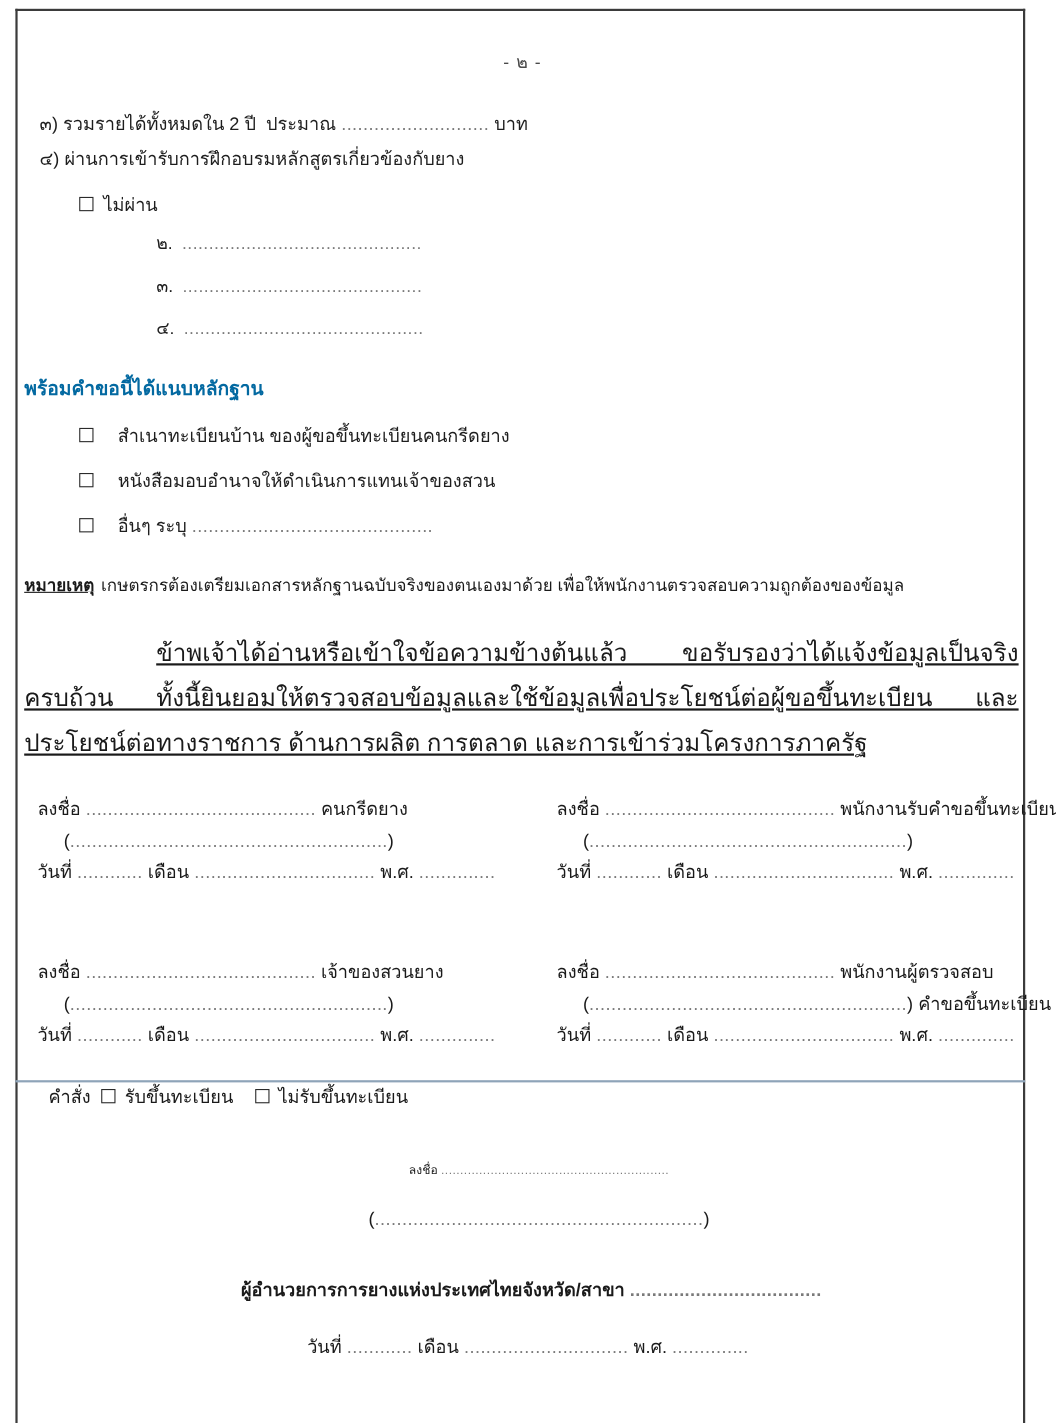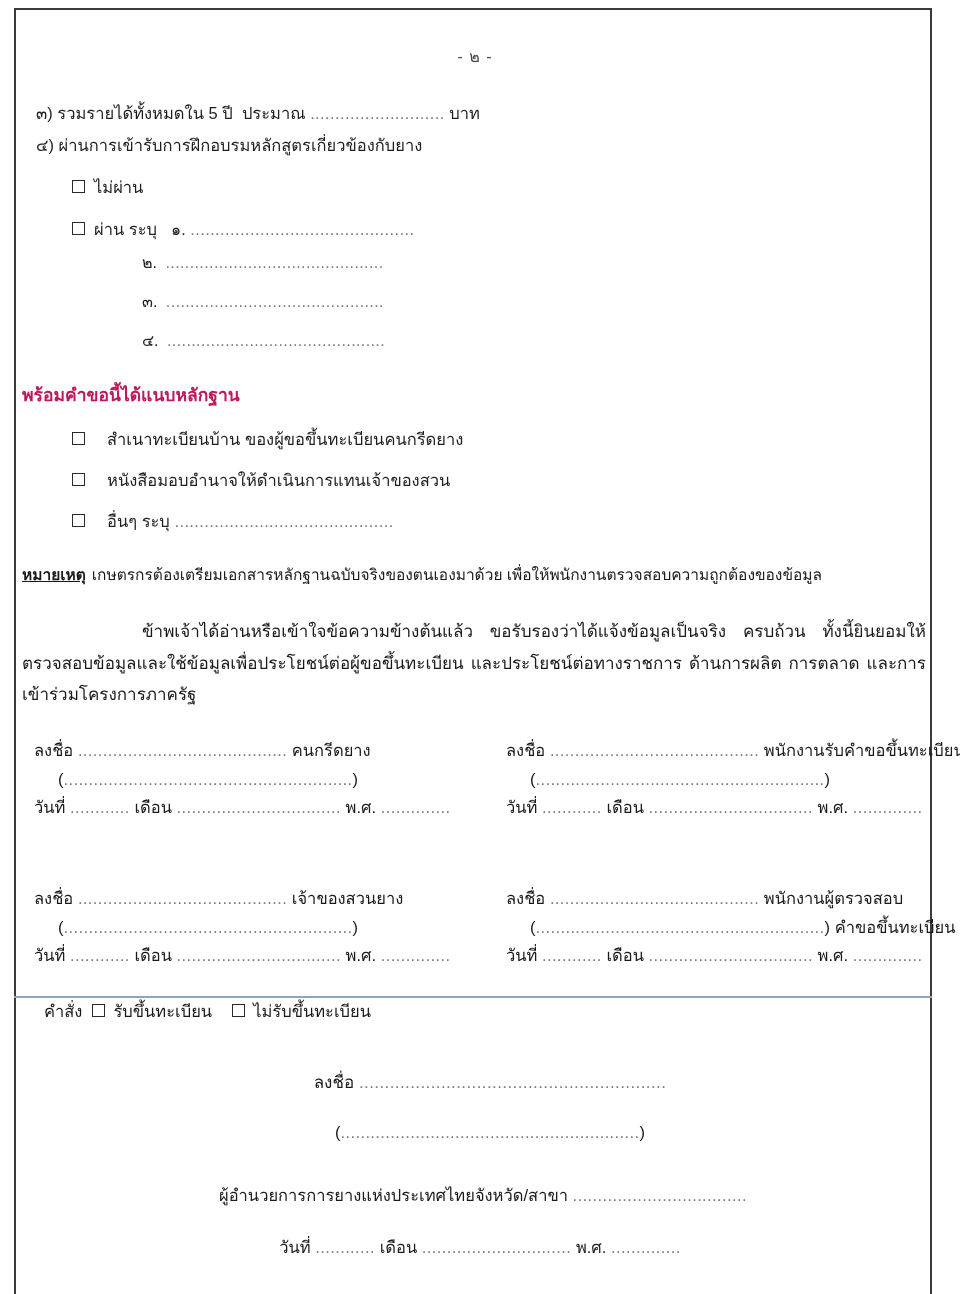--- a/index.html
+++ b/index.html
@@ -90,21 +90,21 @@
 
   
   .inline-num { margin-left: 14px; font-size: 16px; }
 
   
   .heading-bold {
     font-size: 17.5px;
     font-weight: bold;
     margin-top: 28px;
     margin-left: 6px;
-    color: #be185d;
+    color: #0369a1;
   }
   .attach-block { margin-top: 18px; margin-left: 56px; }
   .attach-block .cb-row { margin-bottom: 16px; }
   .attach-block .cb { margin-right: 22px; }
 
   
   .note {
     margin-top: 30px;
     margin-left: 6px;
     font-size: 15.5px;
@@ -115,23 +115,24 @@
     text-decoration: underline;
     margin-right: 6px;
     text-align: center;
   }
 
   
   .declaration {
     margin-top: 28px;
     margin-left: 6px;
     margin-right: 8px;
-    font-size: 17px;
+    font-size: 22px;
     line-height: 1.85;
     text-align: justify;
+    text-decoration: underline;
   }
   .declaration .indent { display: inline-block; width: 120px; }
 
   
   .sig-grid {
     margin-top: 26px;
     display: grid;
     grid-template-columns: 452px 1fr;
     column-gap: 0px;
     row-gap: 0px;
@@ -168,44 +169,41 @@
 
   
   .order-row {
     margin-left: 28px;
     font-size: 16.5px;
   }
   .order-row .cb { margin-right: 8px; margin-left: 10px; }
   .order-row .gap { display: inline-block; width: 10px; }
 
   .bottom-center { text-align: center; }
-  .bc-sign { margin-top: 44px; font-size: 17px; padding-left: 30px; }
+  .bc-sign { margin-top: 44px; font-size: 11px; padding-left: 30px; }
   .bc-paren { margin-top: 28px; font-size: 16.5px; padding-left: 30px; }
-  .bc-title { margin-top: 40px; font-size: 16.5px; padding-left: 16px; }
+  .bc-title { margin-top: 40px; font-size: 16.5px; padding-left: 16px; font-weight: bold; }
   .bc-date { margin-top: 26px; font-size: 16.5px; padding-left: 10px; }
 </style>
 </head>
 <body>
 
 <div id="page-sheet">
   <div class="content">
 
     <div class="page-number">- ๒ -</div>
 
     <div class="section-1">
-      <div class="line"><span>๓) รวมรายได้ทั้งหมดใน 5 ปี  ประมาณ </span><span class="dots">...........................</span><span> บาท</span></div>
+      <div class="line"><span>๓) รวมรายได้ทั้งหมดใน 2 ปี  ประมาณ </span><span class="dots">...........................</span><span> บาท</span></div>
       <div class="line">๔) ผ่านการเข้ารับการฝึกอบรมหลักสูตรเกี่ยวข้องกับยาง</div>
     </div>
 
     <div class="opt-block">
       <div class="cb-row">
         <span class="cb"></span><span>ไม่ผ่าน</span>
-      </div>
-      <div class="cb-row">
-        <span class="cb"></span><span>ผ่าน ระบุ</span><span class="inline-num">๑.</span> <span class="dots">.............................................</span>
       </div>
     </div>
 
     <div class="sub-num-list">
       <div class="num-row"><span class="idx">๒.</span> <span class="dots">.............................................</span></div>
       <div class="num-row"><span class="idx">๓.</span> <span class="dots">.............................................</span></div>
       <div class="num-row"><span class="idx">๔.</span> <span class="dots">.............................................</span></div>
     </div>
 
     <div class="heading-bold">พร้อมคำขอนี้ได้แนบหลักฐาน</div>

